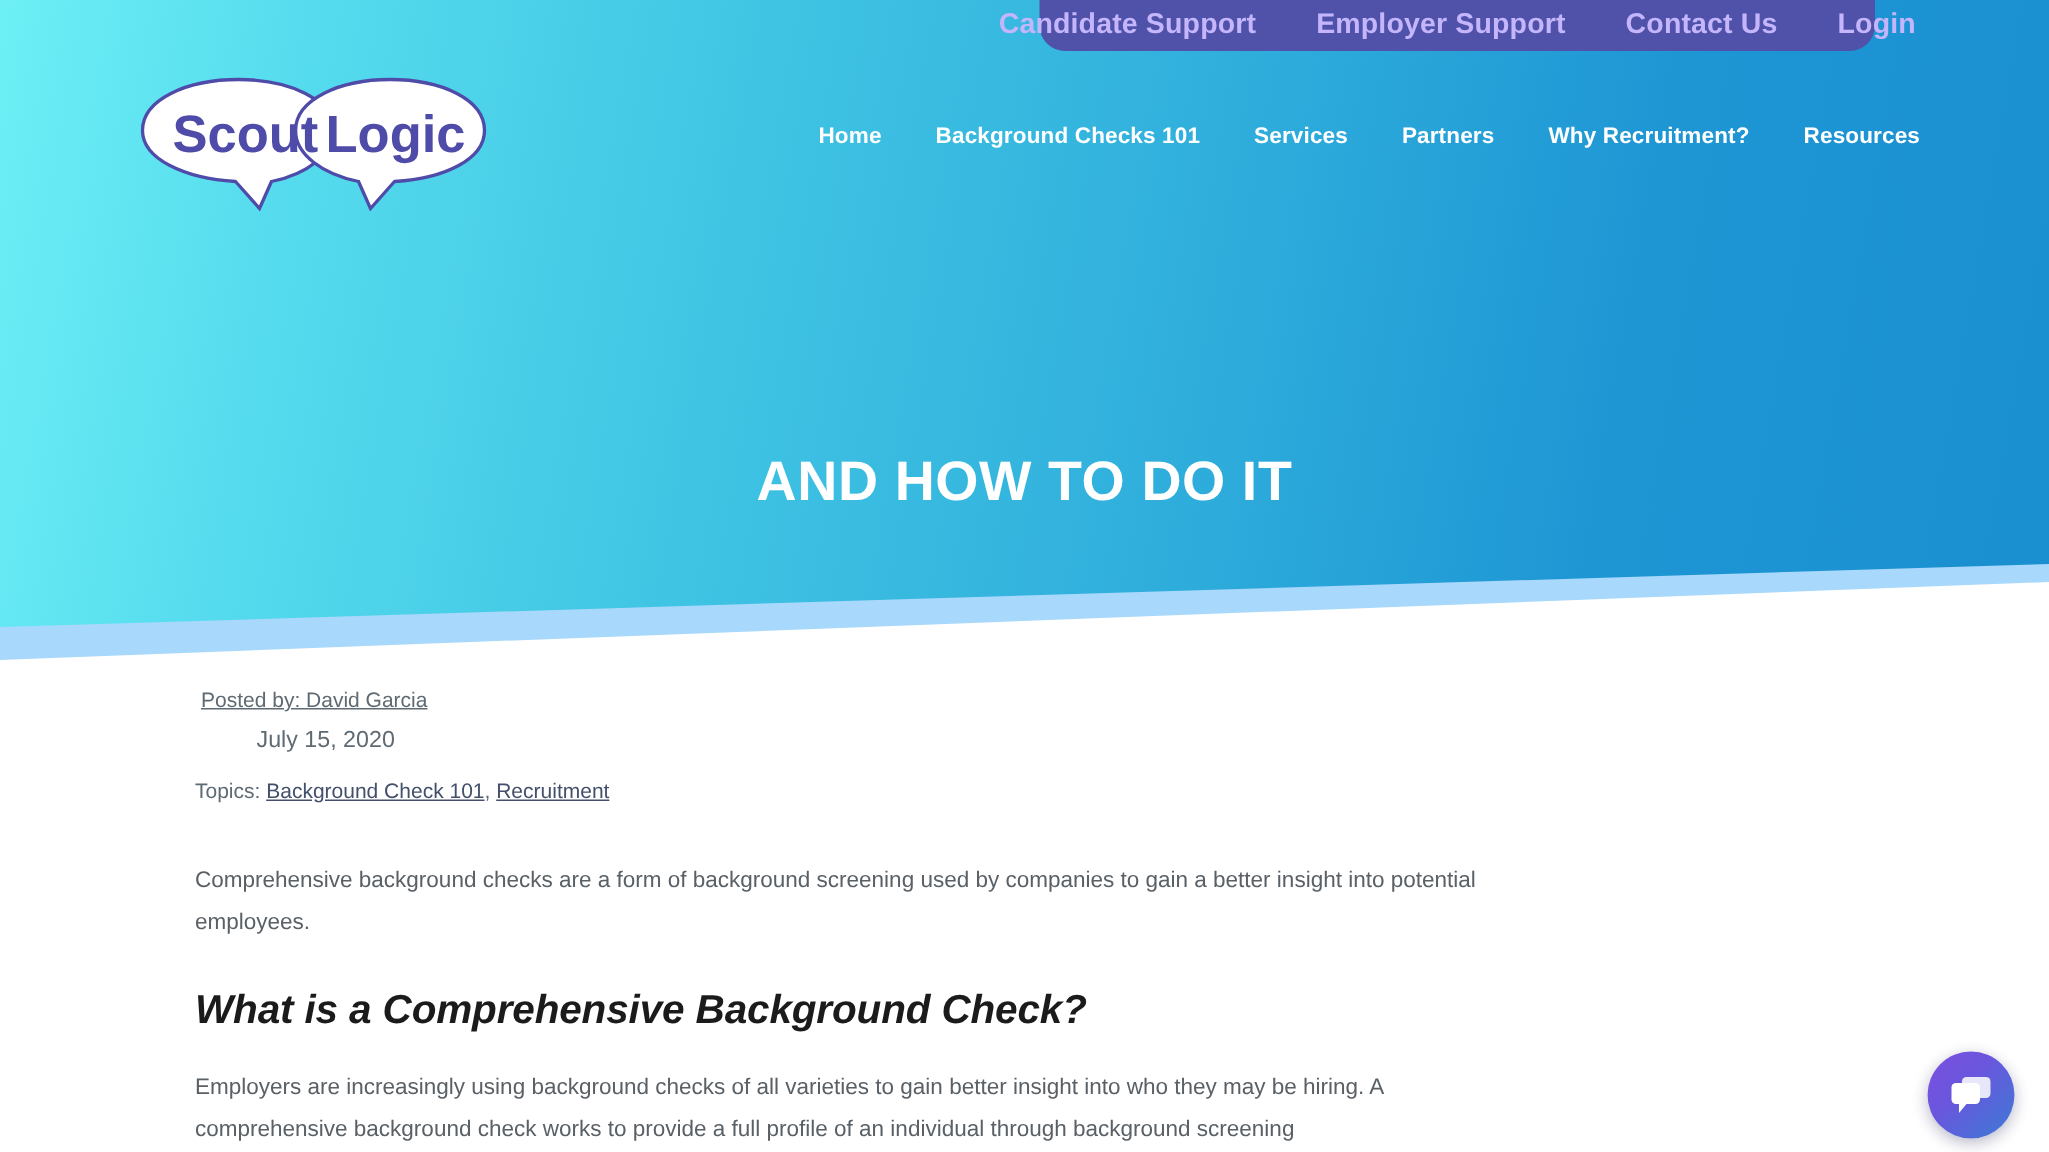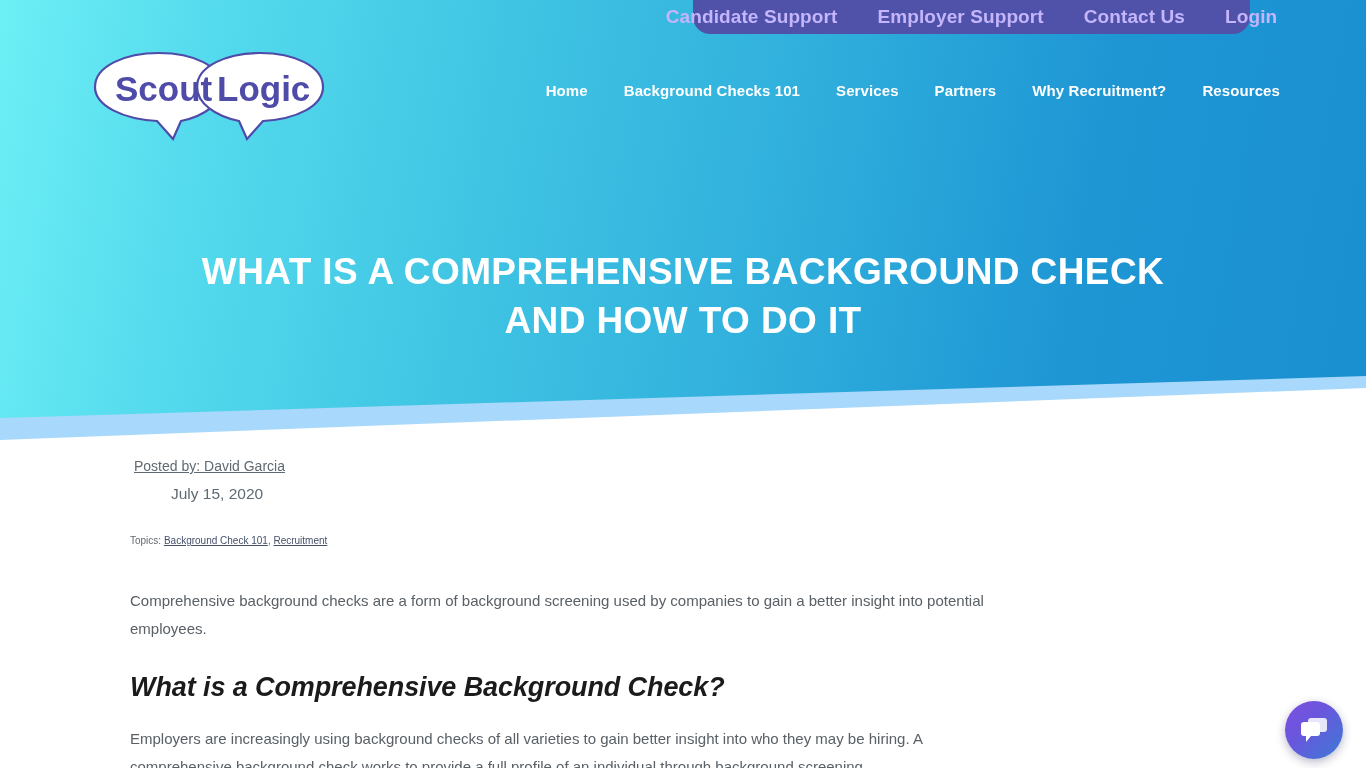--- a/index.html
+++ b/index.html
@@ -100,22 +100,22 @@
   .meta-author {
     font-size:14px; color:#5f6a72;
     line-height:28px; padding-left:4px;text-decoration:underline;
   }
   .meta-date {
     font-size:15.5px; color:#5f6a72;
     line-height:28px;
     margin-left:41px;
   }
   .meta-topics {
-    font-size:10px; color:#5f6a72;
-    line-height:28px; margin-top:19px;
+    font-size:14px; color:#5f6a72;
+    line-height:28px; margin-top:5px;
   }
   .topic-link {
     color:#44506b;
     text-decoration:underline;
     cursor:pointer;
   }
   .body-para {
     width:860px;
     font-size:15px;
     color:#596066;
@@ -180,21 +180,21 @@
 <nav class="main-nav">
   <a class="nav-link" href="#">Home</a>
   <a class="nav-link" href="#">Background Checks 101</a>
   <a class="nav-link" href="#">Services</a>
   <a class="nav-link" href="#">Partners</a>
   <a class="nav-link" href="#">Why Recruitment?</a>
   <a class="nav-link" href="#">Resources</a>
 </nav>
 
 <h1 class="hero-title">
-  <span>WHAT IS A COMPREHENSIVE BACKGROUND CHECK</span><br>
+  <br>
   <span>AND HOW TO DO IT</span>
 </h1>
 
 <div class="article">
 
   <div class="meta-author">Posted by: David Garcia</div>
   <div class="meta-date">July 15, 2020</div>
 
   <div class="meta-topics">
     <span>Topics:</span>

